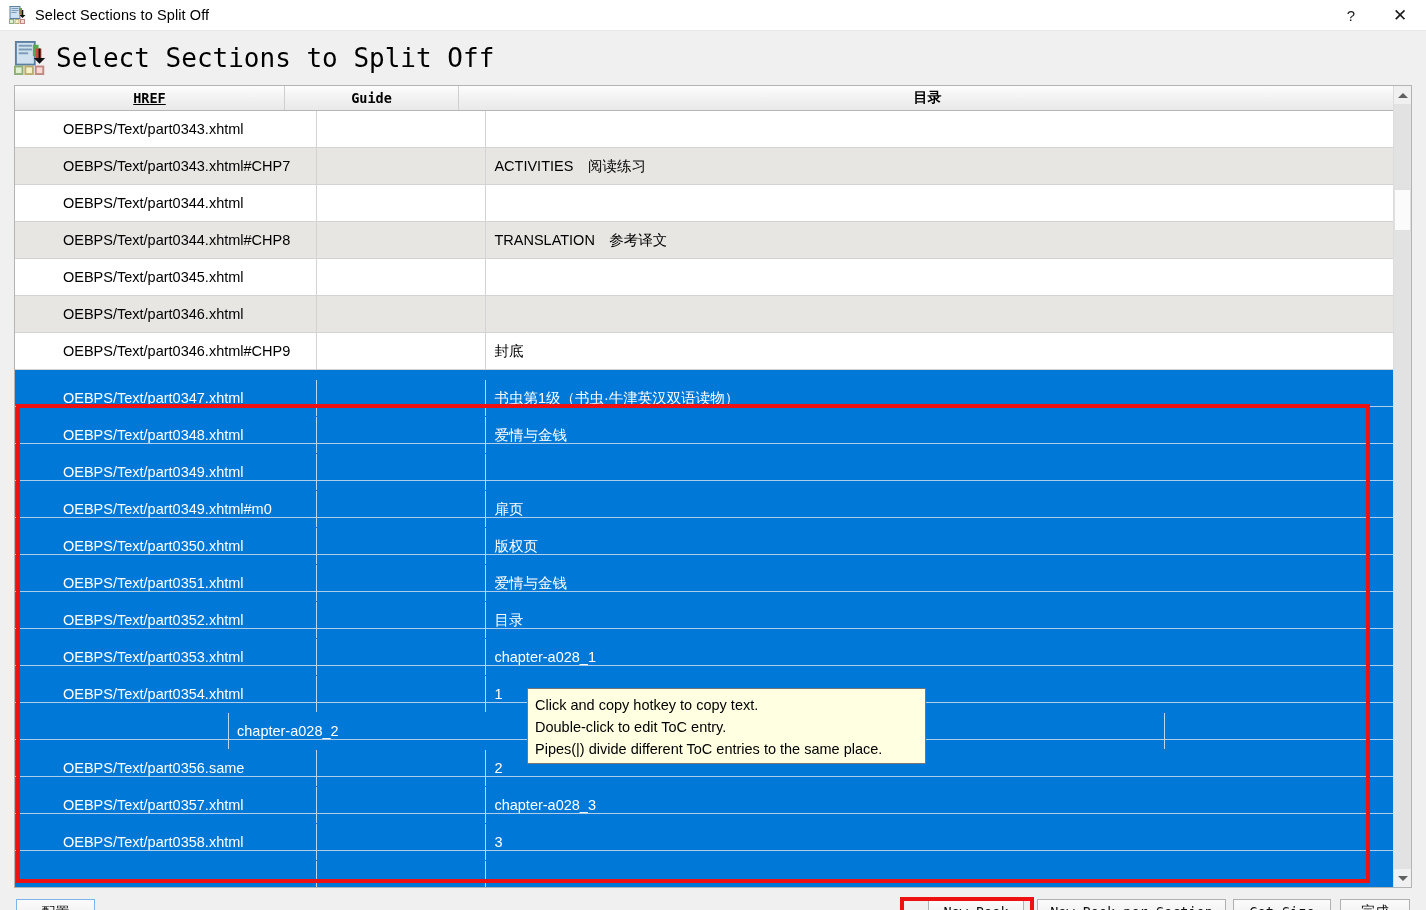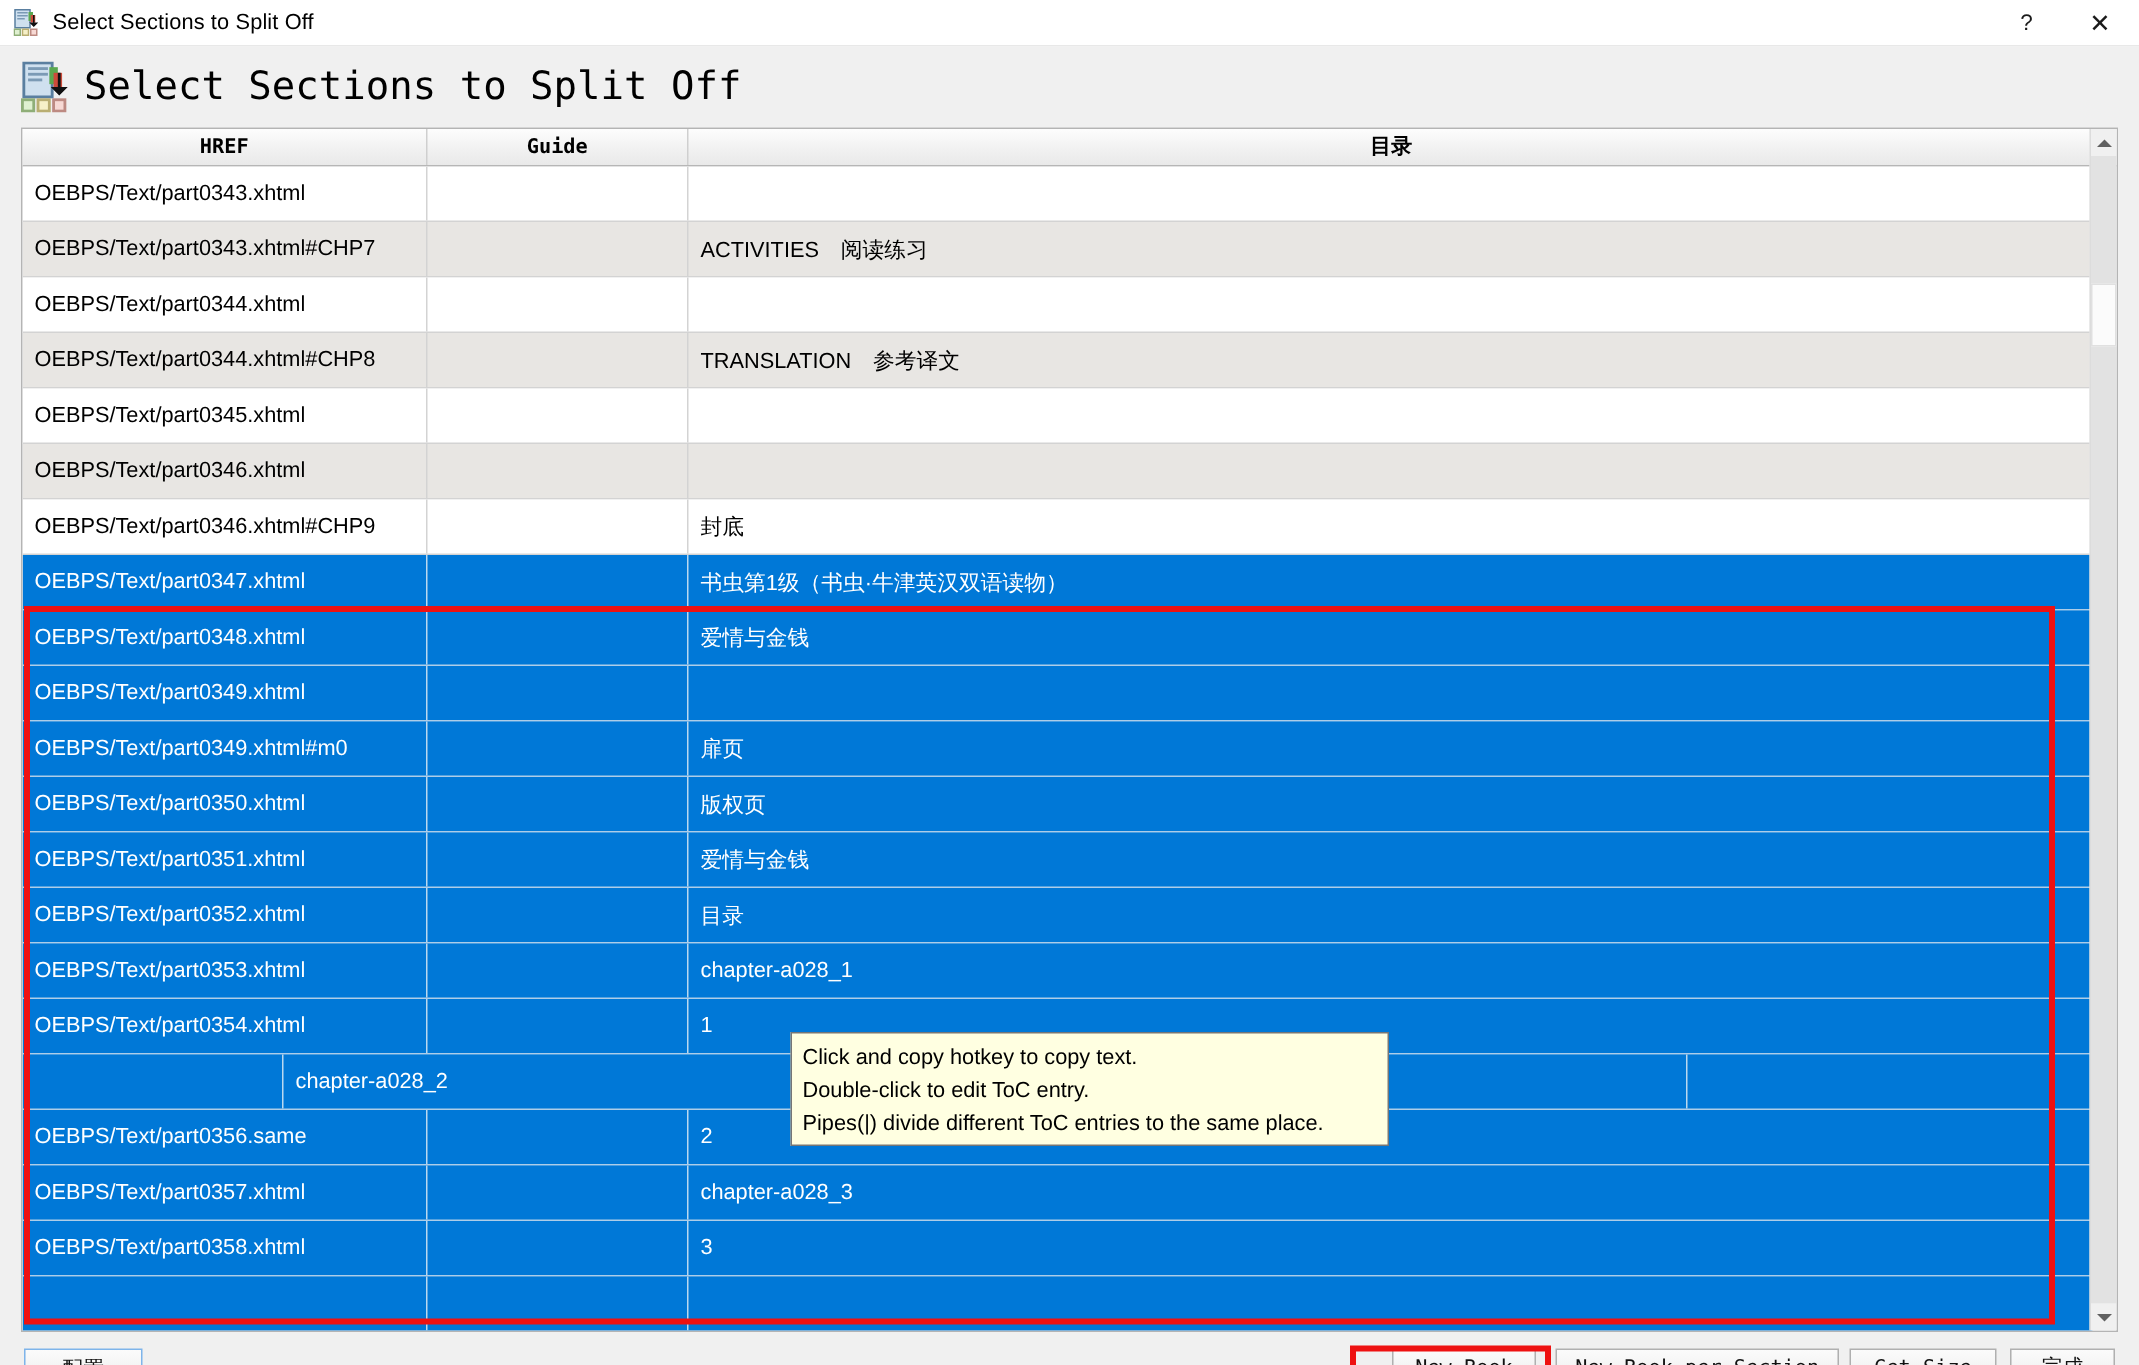--- a/index.html
+++ b/index.html
@@ -72,44 +72,45 @@
     border-bottom: 1px solid #b6b6b6;
     display: flex;
   }
   .th {
     height: 24px; display: flex; align-items: center; justify-content: center;
     font-family: "DejaVu Sans Mono", monospace;
     font-size: 13.5px; font-weight: bold; color: #000000;
     border-right: 1px solid #cfcfcf;
     overflow: hidden; white-space: nowrap;
   }
-  .th.c0 { width: 270px; }
+  .th.c0 { width: 270px; text-decoration: underline; }
   .th.c1 { width: 174px; }
   .th.c2 { width: 937px; border-right: none;
            font-family: "Liberation Sans", sans-serif; font-size: 14px; }
 
   #tbody-clip {
     position: absolute; left: 0; top: 25px;
     width: 1380px; height: 777px;
     overflow: hidden;
   }
   .row {
     display: flex; height: 37px; width: 1380px;
     border-bottom: 1px solid #d3d3d3;
+    padding-left: 40px;
   }
   .row.odd  { background: #ffffff; }
   .row.even { background: #e8e6e3; }
   .row.sel  { background: #0078d7; border-bottom: 1px solid #aecde8; }
   .cell {
     height: 36px; display: flex; align-items: center;
     padding-left: 8px; white-space: nowrap; overflow: hidden;
     font-size: 14.5px; color: #000000;
     border-right: 1px solid #d3d3d3;
   }
-  .row.sel .cell { color: #ffffff; border-right: 1px solid #b9d8f0; }
+  .row.sel .cell { color: #ffffff; border-right: 1px solid #b9d8f0; margin-top: 10px; }
   .cell.c0 { width: 270px; }
   .cell.c1 { width: 174px; }
   .cell.c2 { width: 936px; border-right: none; }
 
   
   #vscroll {
     position: absolute; right: 0; top: 0;
     width: 18px; height: 801px;
     background: #f0f0f0;
     border-left: 1px solid #dcdcdc;

